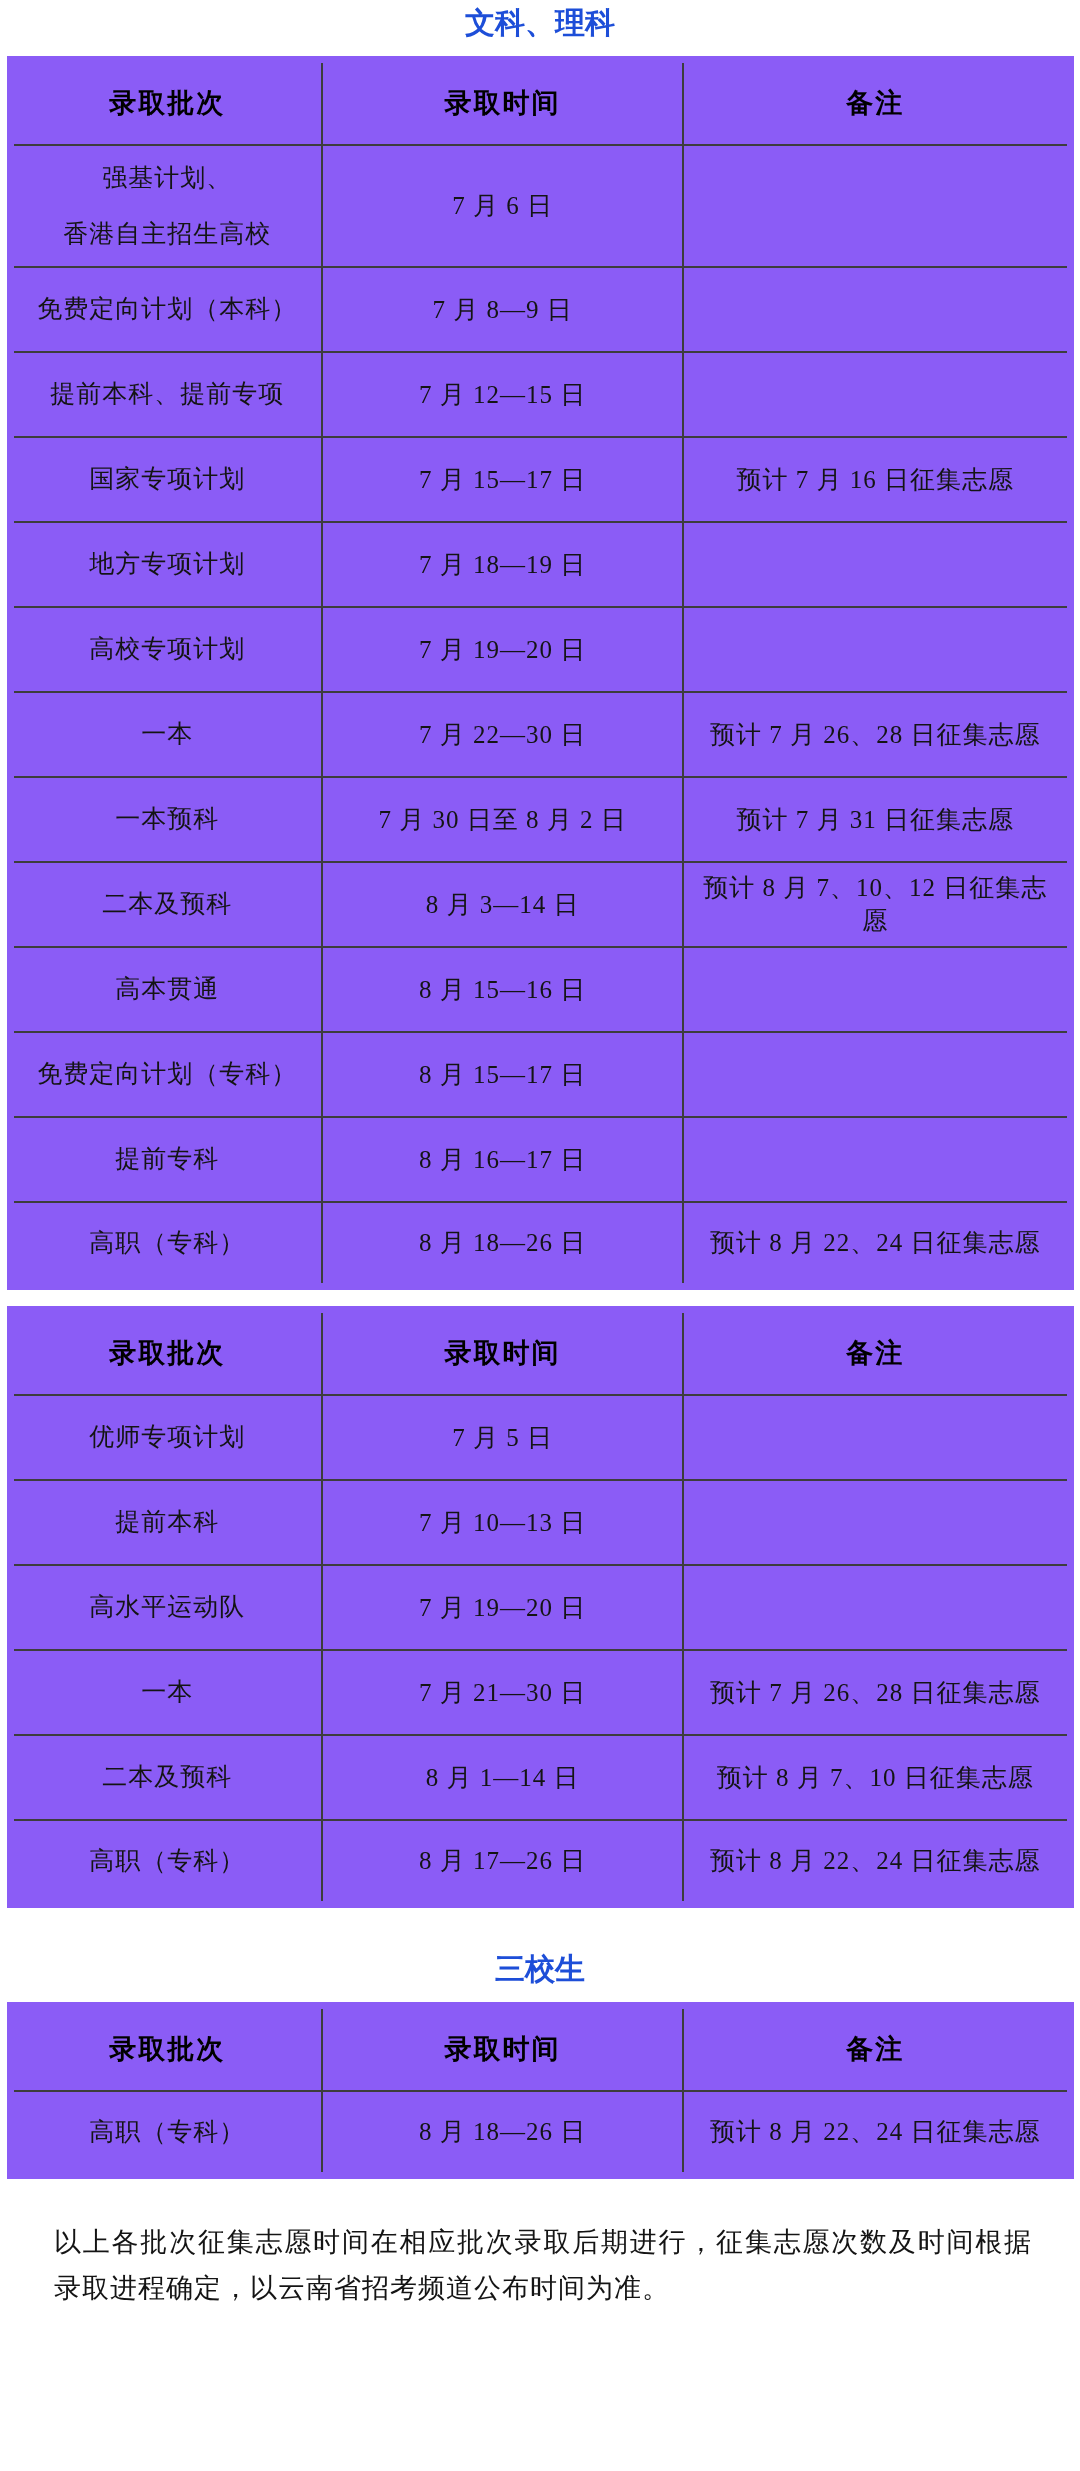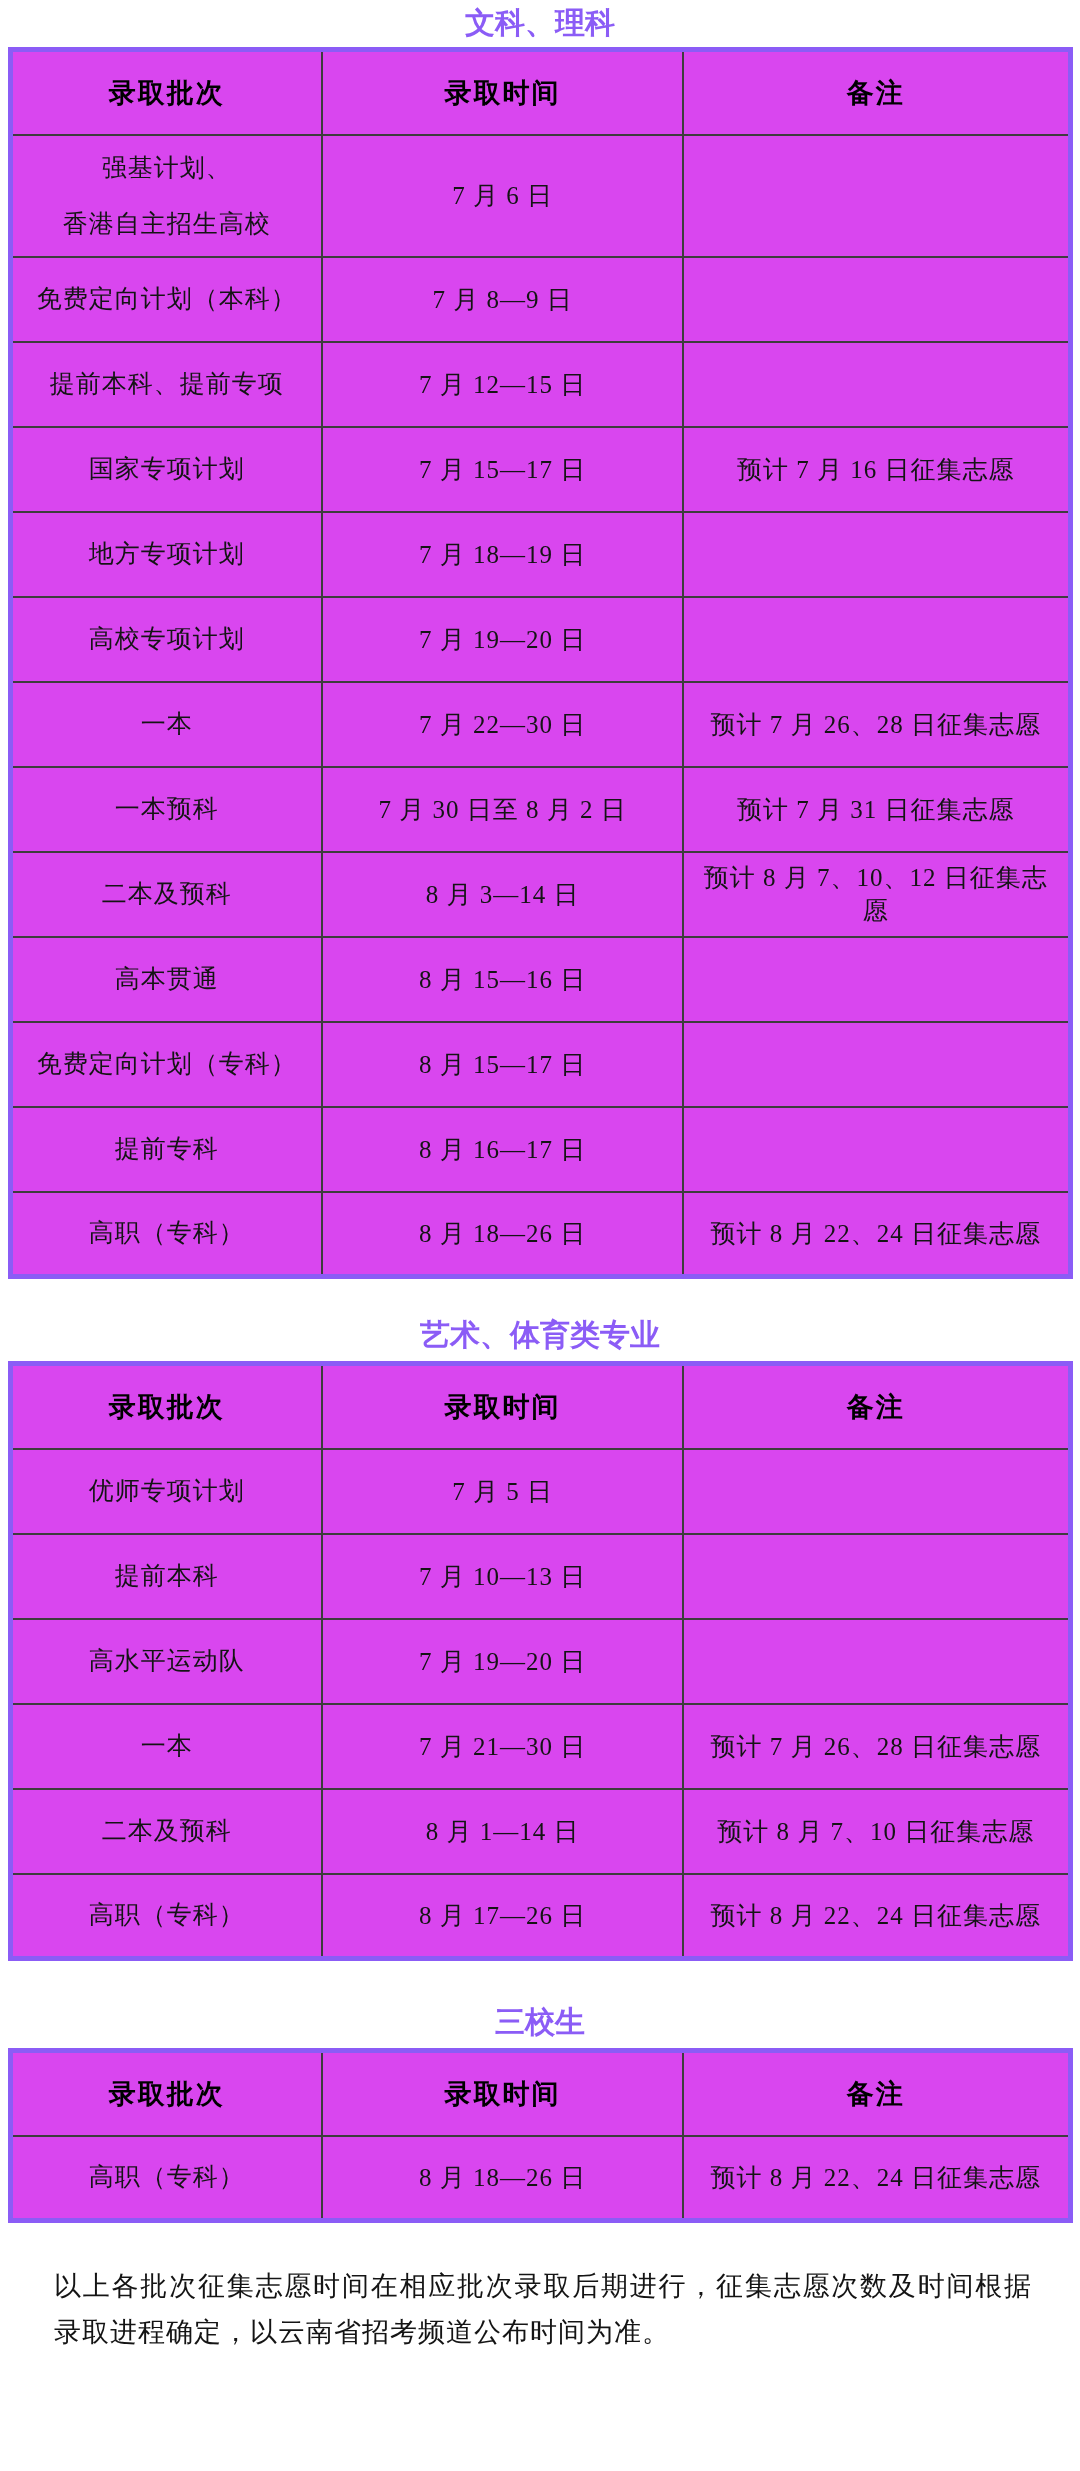--- a/index.html
+++ b/index.html
@@ -18,32 +18,32 @@
     box-sizing: border-box;
     padding-top: 6px;
     background: #ffffff;
   }
   .tbl-title {
     font-family: "Liberation Sans", "DejaVu Sans", sans-serif;
     font-weight: 700;
     font-size: 30px;
     line-height: 34px;
     text-align: center;
-    color: #8b5cf6;
+    color: #1d4ed8;
     margin: 0 0 7px 0;
   }
   .section-2 .tbl-title { margin-top: 39px; margin-bottom: 9px; }
   .section-3 .tbl-title { margin-top: 44px; margin-bottom: 9px; }
   table.sched {
     border-collapse: collapse;
     table-layout: fixed;
     width: 1060px;
-    margin: 0 auto;
-    border: 5px solid #8b5cf6;
-    background: #d946ef;
+    margin: 16px auto;
+    border: 7px solid #8b5cf6;
+    background: #8b5cf6;
   }
   table.sched th, table.sched td {
     border: 2px solid #3d3d3d;
     text-align: center;
     vertical-align: middle;
     padding: 4px 10px;
     box-sizing: border-box;
     height: 85px;
     overflow: hidden;
   }
@@ -158,21 +158,20 @@
         <tr>
           <td class="c-batch">高职（专科）</td>
           <td class="c-time">8 月 18—26 日</td>
           <td class="c-remark">预计 8 月 22、24 日征集志愿</td>
         </tr>
       </tbody>
     </table>
   </div>
 
   <div class="section section-2">
-    <h2 class="tbl-title">艺术、体育类专业</h2>
     <table class="sched">
       <colgroup>
           <col style="width:312px">
           <col style="width:361px">
           <col style="width:387px">
         </colgroup>
       <thead>
         <tr>
           <th>录取批次</th>
           <th>录取时间</th>

